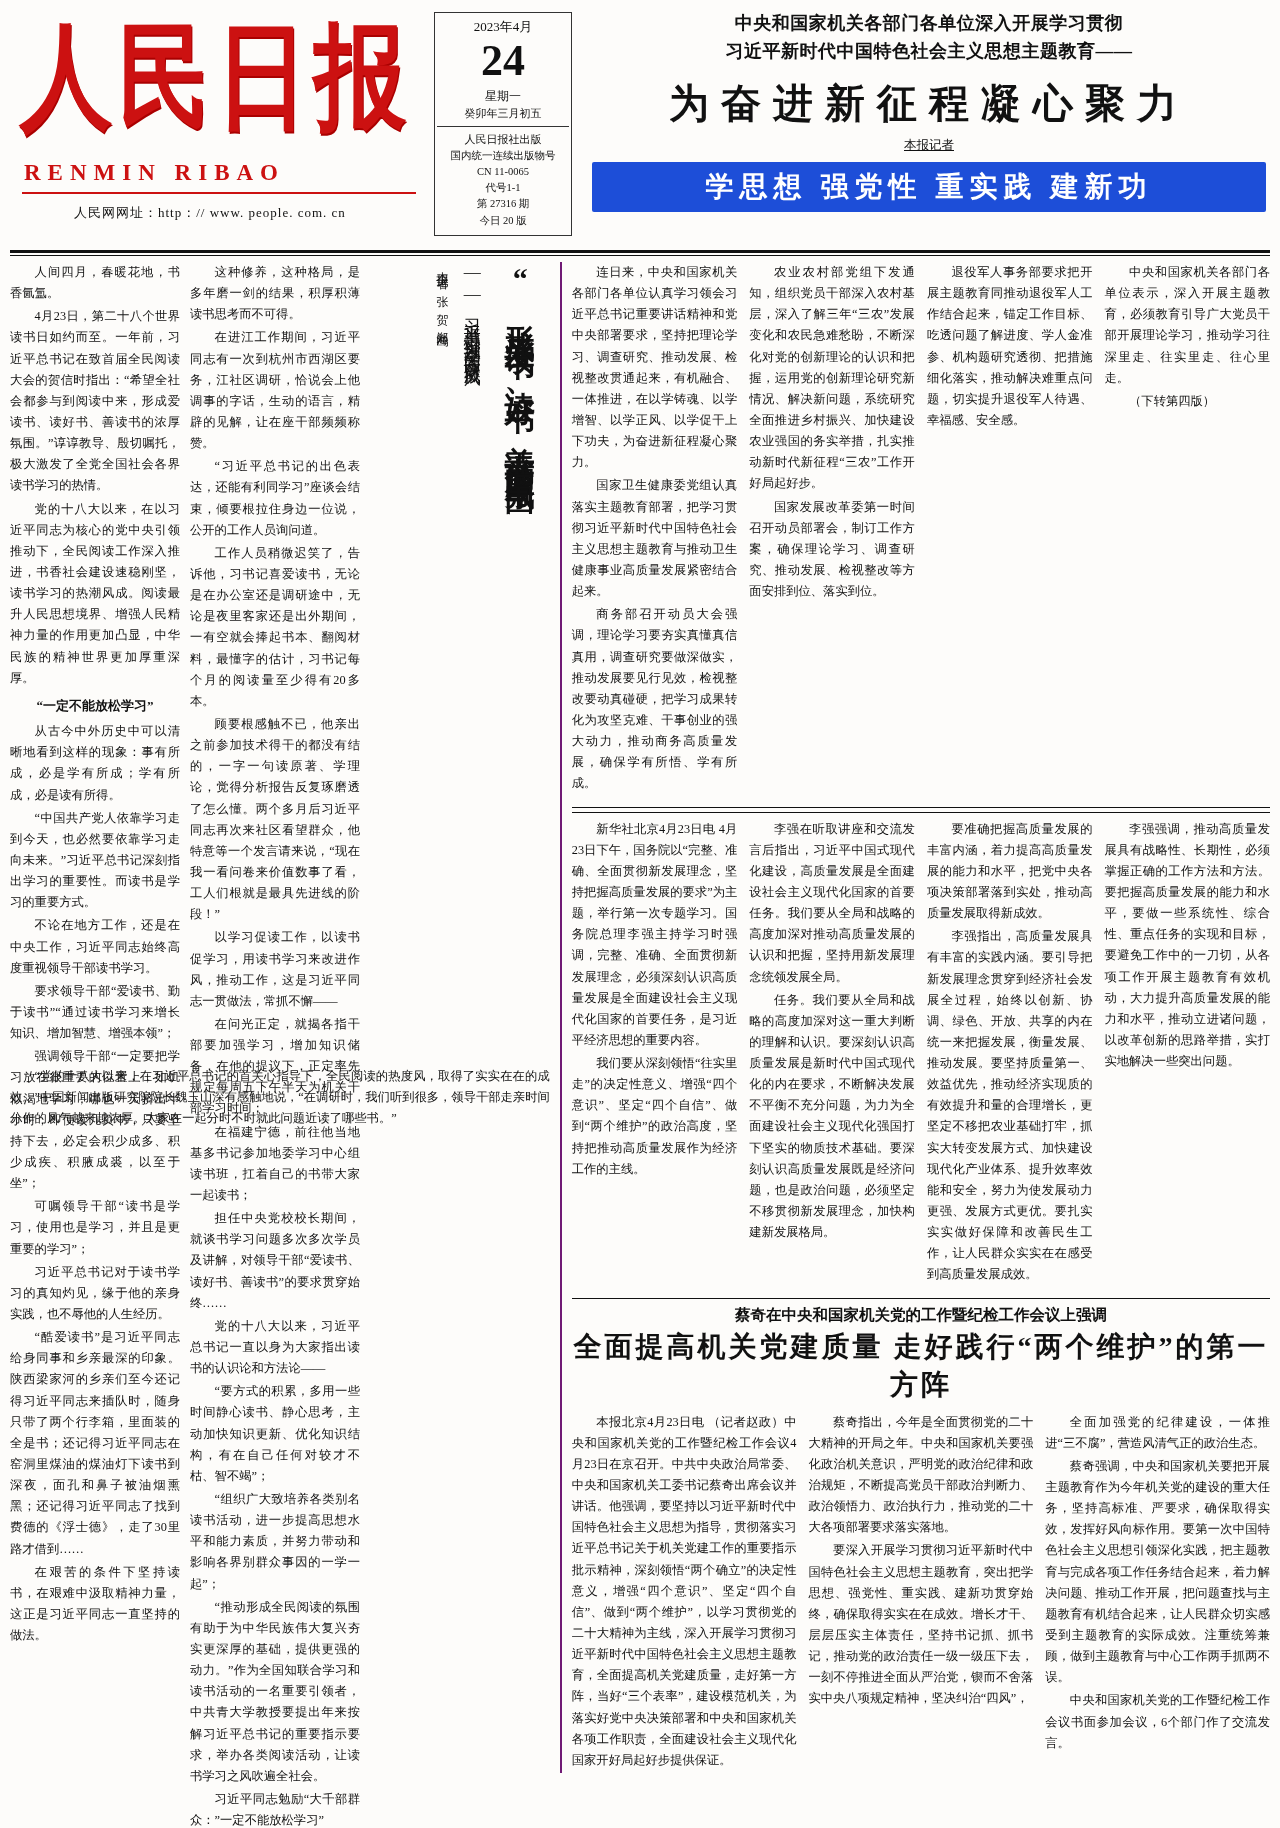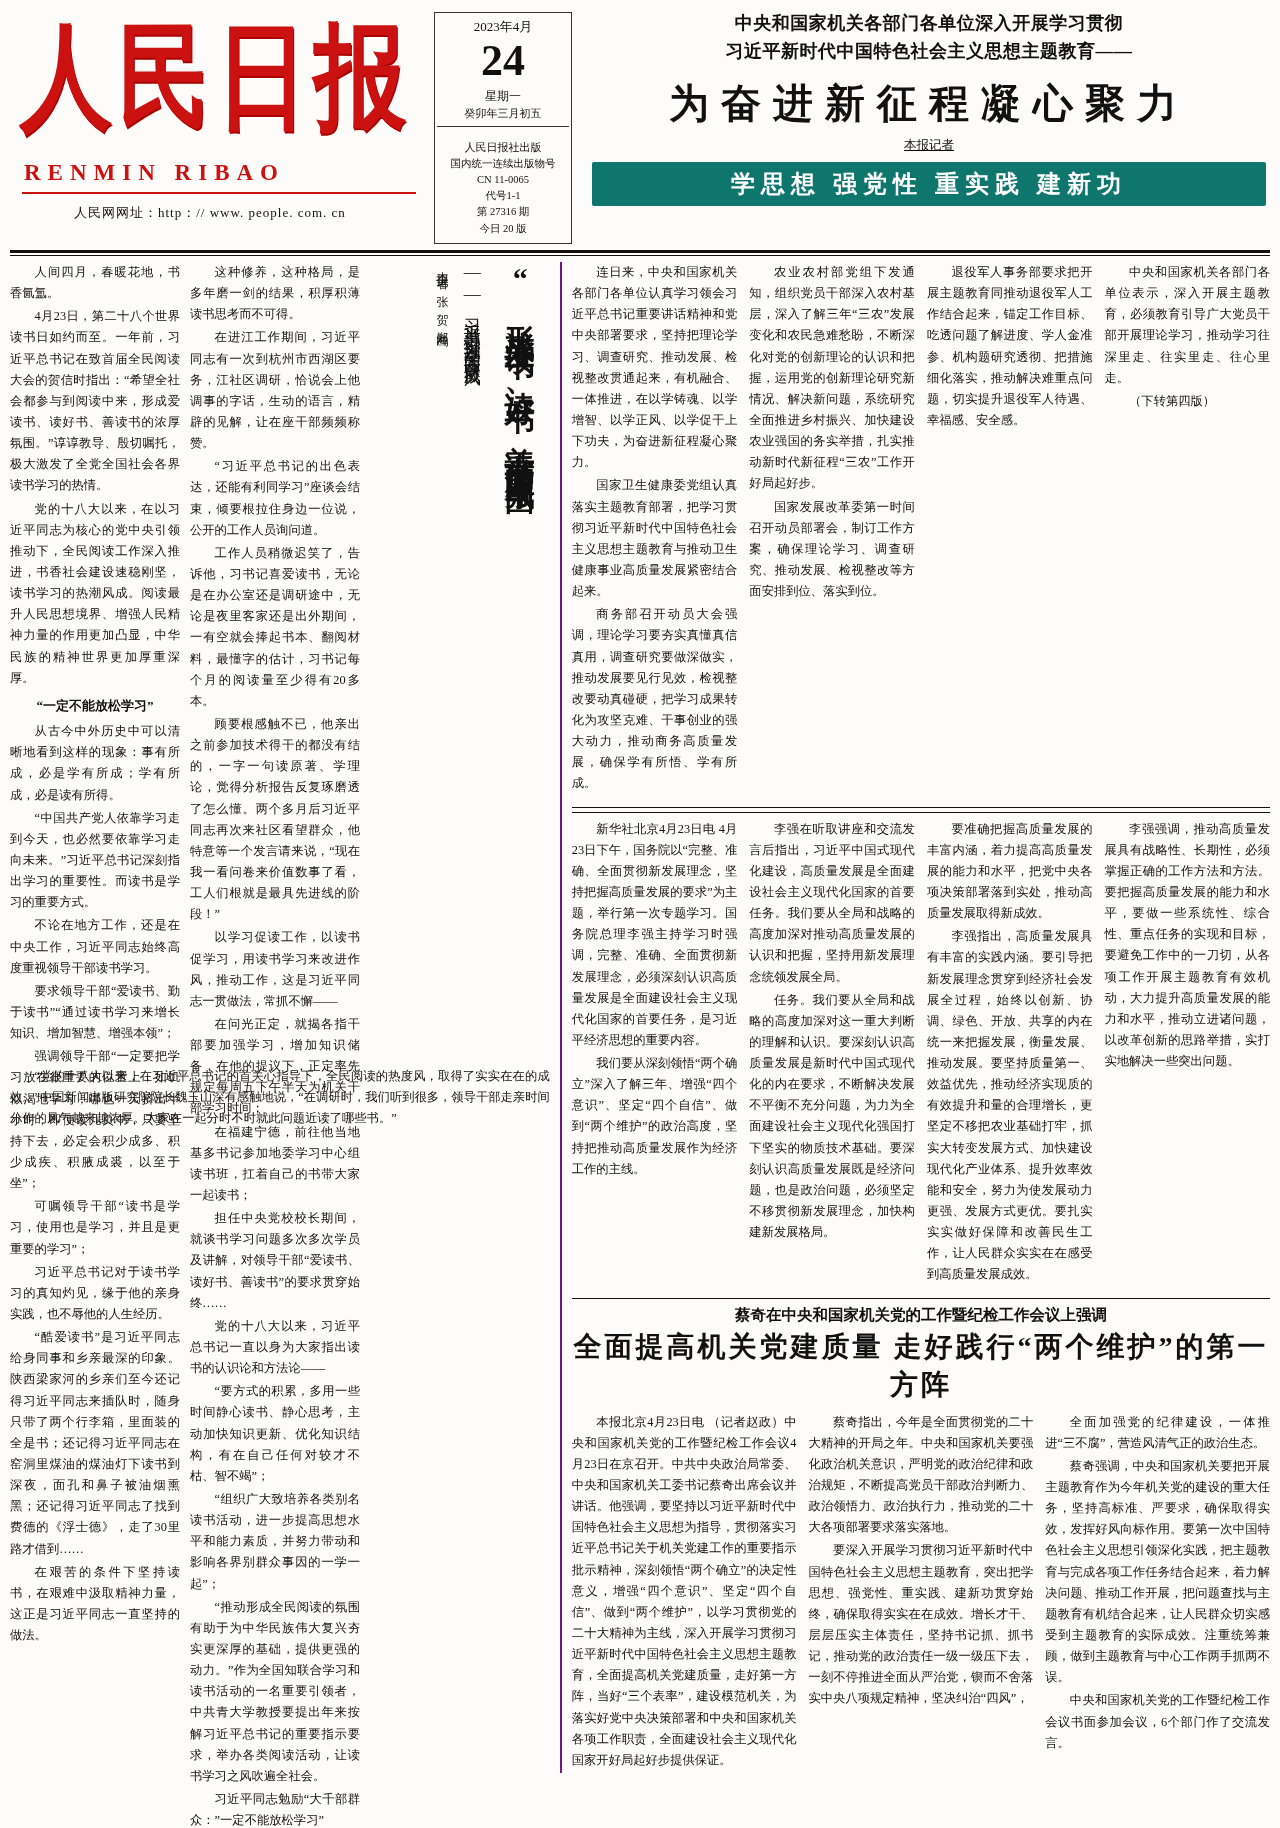--- a/index.html
+++ b/index.html
@@ -37,33 +37,33 @@
 
   .mast-date{
     width:138px;margin-top:6px;border:1px solid #333;
     text-align:center;padding:4px 2px 6px 2px;box-sizing:border-box;
     font-size:11px;line-height:1.5;
   }
   .mast-date .ymd{font-size:13px;margin-bottom:2px;}
   .mast-date .day{font-size:44px;font-weight:bold;line-height:1;margin:2px 0 4px;}
   .mast-date .wk{font-size:12px;}
   .mast-date .lunar{font-size:11px;margin-bottom:5px;}
-  .mast-date .pub{border-top:1px solid #333;padding-top:12px;font-size:11px;}
+  .mast-date .pub{border-top:1px solid #333;padding-top:4px;font-size:11px;}
   .mast-date .ln{font-size:10.5px;line-height:1.55;}
 
   .mast-right{flex:1;padding-left:16px;padding-top:4px;}
   .hd-kicker{font-size:18px;line-height:1.55;text-align:center;font-weight:bold;letter-spacing:.5px;}
   .hd-main{
     font-size:40px;font-weight:bold;text-align:center;letter-spacing:12px;
     margin:10px 0 6px 0;
   }
   .hd-by{text-align:center;font-size:12.5px;margin-bottom:8px;text-decoration:underline;}
   .hd-banner{
-    background:#0f766e;color:#fff;text-align:center;
-    font-size:24px;font-weight:bold;letter-spacing:6px;
+    background:#1d4ed8;color:#fff;text-align:center;
+    font-size:28px;font-weight:bold;letter-spacing:6px;
     padding:6px 0;margin:0 4px 10px 4px;border-radius:2px;
   }
 
   .rule-thick{border-top:3px solid #111;margin:2px 0 0 0;}
   .rule-thin{border-top:1px solid #111;margin:2px 0 6px 0;}
 
   
   .body-wrap{display:flex;gap:10px;}
   .col-left{width:545px;}
   .col-right{width:705px;}
@@ -203,21 +203,21 @@
           <p>（下转第四版）</p>
         </div>
       </div>
 
       <div class="rule-thin" style="margin:10px 0 4px;"></div>
 
       <div class="rule-thin" style="margin:2px 0 6px;"></div>
       <div style="display:flex;gap:12px;">
         <div class="txt" style="flex:1;">
           <p>新华社北京4月23日电  4月23日下午，国务院以“完整、准确、全面贯彻新发展理念，坚持把握高质量发展的要求”为主题，举行第一次专题学习。国务院总理李强主持学习时强调，完整、准确、全面贯彻新发展理念，必须深刻认识高质量发展是全面建设社会主义现代化国家的首要任务，是习近平经济思想的重要内容。</p>
-          <p>我们要从深刻领悟“两个确立”深入了解三年、增强“四个意识”、坚定“四个自信”、做到“两个维护”的政治高度，坚持把推动高质量发展作为经济工作的主线。</p>
+          <p>我们要从深刻领悟“往实里走”的决定性意义、增强“四个意识”、坚定“四个自信”、做到“两个维护”的政治高度，坚持把推动高质量发展作为经济工作的主线。</p>
         </div>
         <div class="txt" style="flex:1;">
           <p>李强在听取讲座和交流发言后指出，习近平中国式现代化建设，高质量发展是全面建设社会主义现代化国家的首要任务。我们要从全局和战略的高度加深对推动高质量发展的认识和把握，坚持用新发展理念统领发展全局。</p>
           <p>任务。我们要从全局和战略的高度加深对这一重大判断的理解和认识。要深刻认识高质量发展是新时代中国式现代化的内在要求，不断解决发展不平衡不充分问题，为力为全面建设社会主义现代化强国打下坚实的物质技术基础。要深刻认识高质量发展既是经济问题，也是政治问题，必须坚定不移贯彻新发展理念，加快构建新发展格局。</p>
         </div>
         <div class="txt" style="flex:1;">
           <p>要准确把握高质量发展的丰富内涵，着力提高高质量发展的能力和水平，把党中央各项决策部署落到实处，推动高质量发展取得新成效。</p>
           <p>李强指出，高质量发展具有丰富的实践内涵。要引导把新发展理念贯穿到经济社会发展全过程，始终以创新、协调、绿色、开放、共享的内在统一来把握发展，衡量发展、推动发展。要坚持质量第一、效益优先，推动经济实现质的有效提升和量的合理增长，更坚定不移把农业基础打牢，抓实大转变发展方式、加快建设现代化产业体系、提升效率效能和安全，努力为使发展动力更强、发展方式更优。要扎实实实做好保障和改善民生工作，让人民群众实实在在感受到高质量发展成效。</p>
         </div>
         <div class="txt" style="flex:1;">

